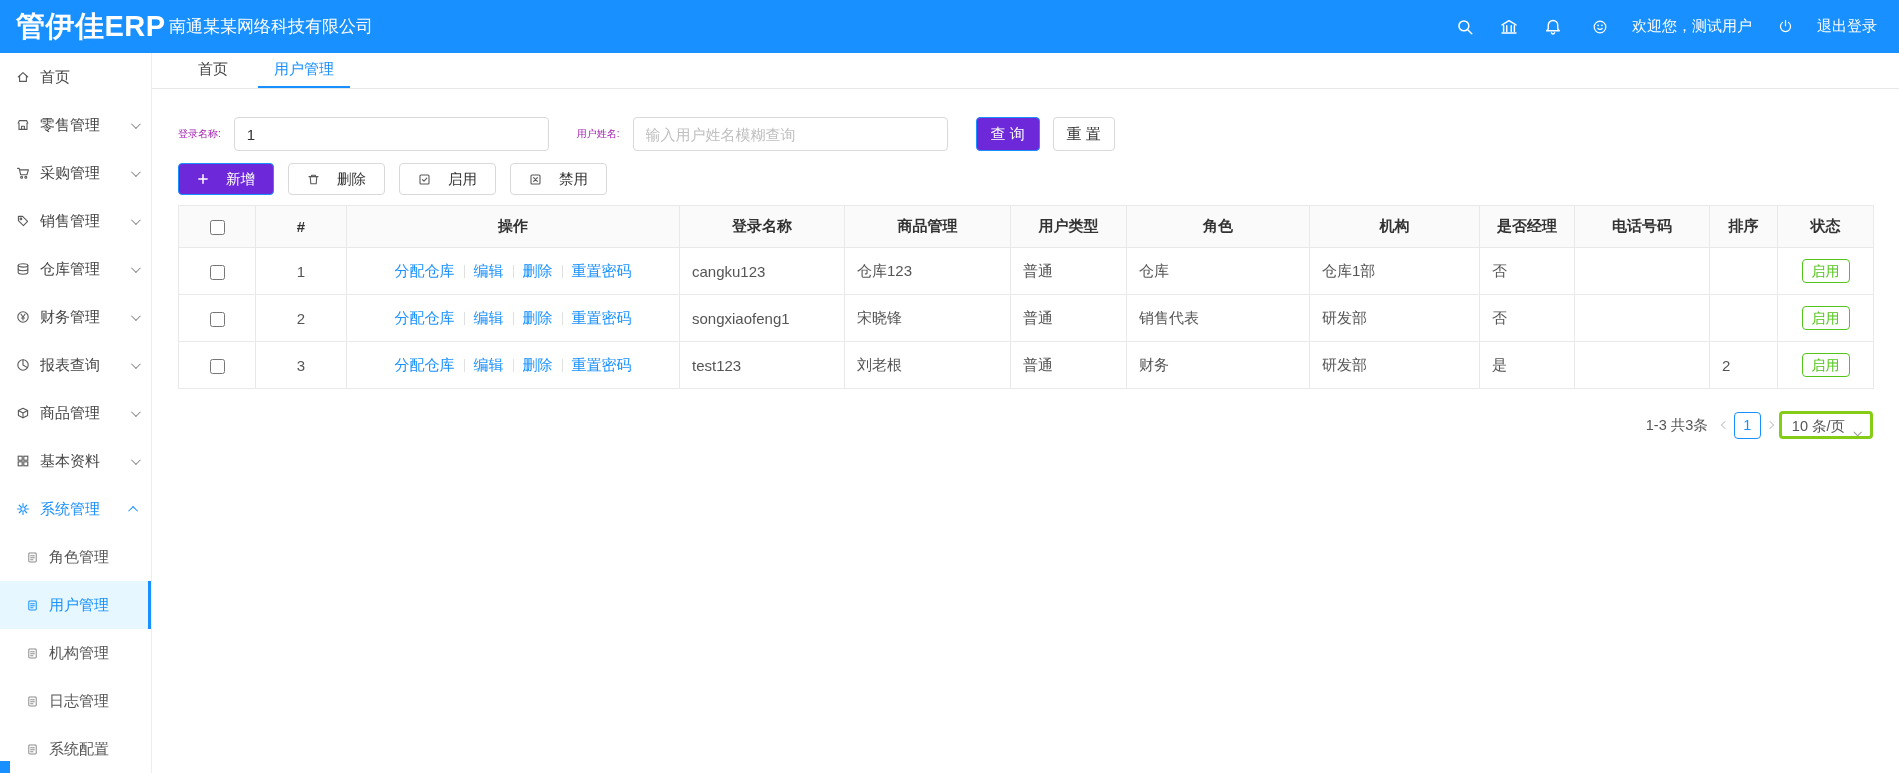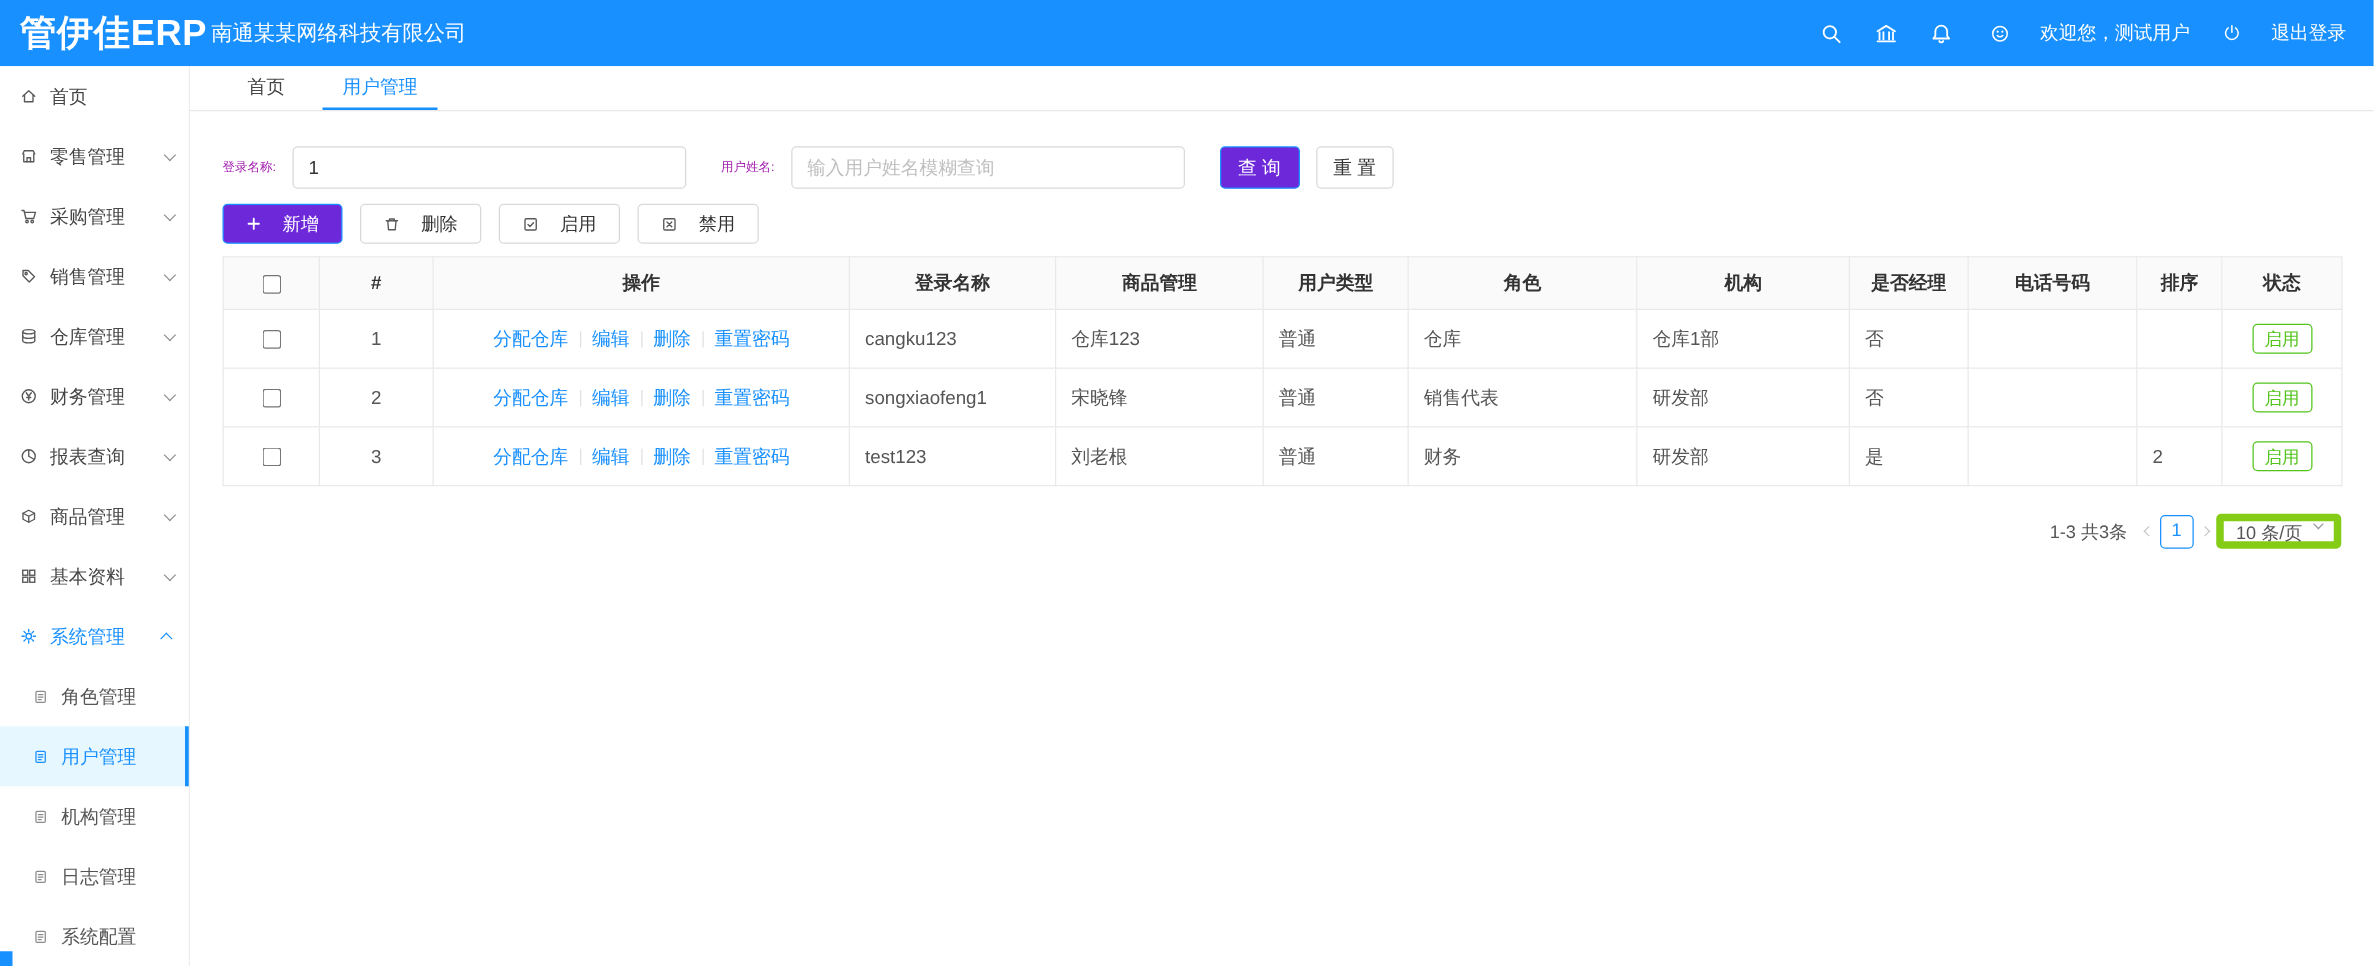--- a/index.html
+++ b/index.html
@@ -67,21 +67,21 @@
 .cb{width:15px;height:15px;accent-color:#1890ff;cursor:pointer;vertical-align:middle}
 .actions a{color:#1890ff;font-size:15px}
 .sep{display:inline-block;width:1px;height:13px;background:#e0e0e0;margin:0 9px;vertical-align:-2px}
 .badge{display:inline-block;padding:3px 9px;border:1px solid #52c41a;color:#52c41a;background:#fff;border-radius:4px;font-size:14px;line-height:1.2}
 
 
 .pager{margin-top:22px;display:flex;align-items:center;justify-content:flex-end;gap:0;font-size:14.5px;color:#555}
 .pg-total{margin-right:8px}
 .pg-arrow{display:flex;align-items:center;justify-content:center;width:18px;height:27px;cursor:pointer}
 .pg-num{width:27px;height:27px;border:1px solid #1890ff;color:#1890ff;border-radius:4px;display:flex;align-items:center;justify-content:center;background:#fff;cursor:pointer}
-.pg-size{height:28px;border:6px solid #84cc16;border-radius:4px;display:flex;align-items:flex-start;gap:9px;padding:0 10px;color:#555;cursor:pointer;background:#fff}
+.pg-size{height:28px;border:3px solid #84cc16;border-radius:4px;display:flex;align-items:flex-end;gap:9px;padding:0 10px;color:#555;cursor:pointer;background:#fff}
 .chev-sm{width:6px;height:6px;border-right:1.2px solid #999;border-bottom:1.2px solid #999;transform:rotate(45deg) translateY(-1px)}
 .chev-sm.left{transform:rotate(135deg);border-color:#c8c8c8}
 .chev-sm.right{transform:rotate(-45deg);border-color:#c8c8c8}
 </style>
 </head>
 <body>
 
 <header class="app-header">
   <div class="logo">管伊佳ERP</div>
   <div class="company">南通某某网络科技有限公司</div>

